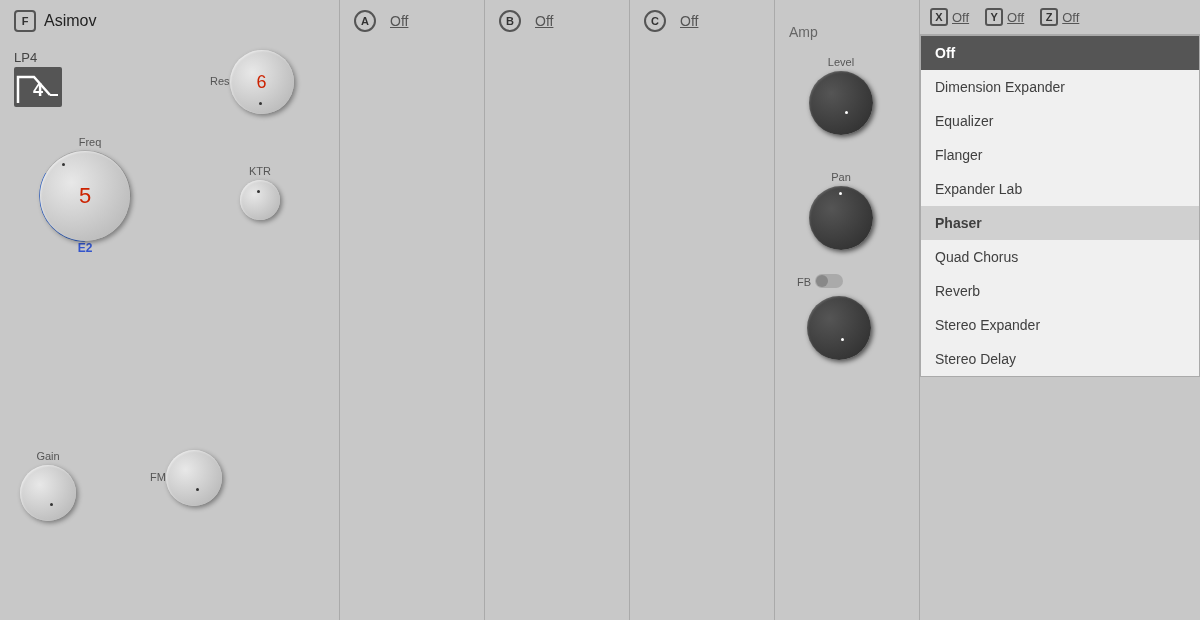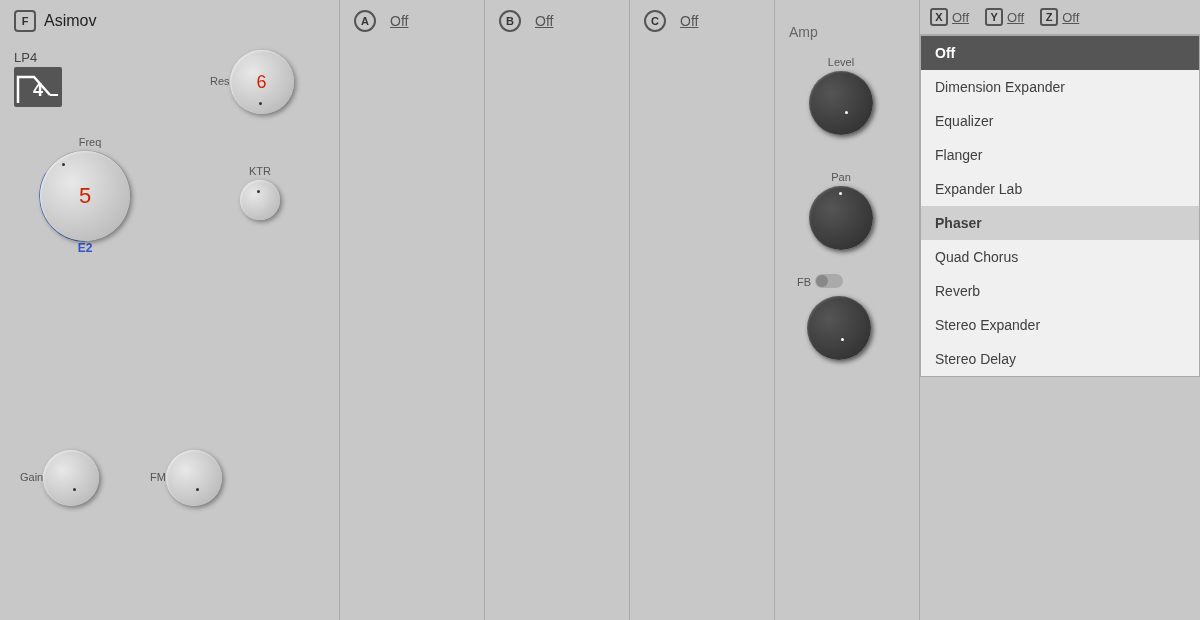--- a/index.html
+++ b/index.html
@@ -308,21 +308,21 @@
     <div class="e2-label">E2</div>
   </div>
 
   <div style="position:absolute; top:165px; left:240px; display:flex; flex-direction:column; align-items:center;">
     <div class="knob-label">KTR</div>
     <div class="knob" style="width:40px;height:40px;">
       <div class="knob-dot" style="top:10px; left:17px;"></div>
     </div>
   </div>
 
-  <div style="position:absolute; top:450px; left:20px; display:flex; flex-direction:row; align-items:center;">
+  <div style="position:absolute; top:450px; left:20px; display:flex; flex-direction:column; align-items:center;">
     <div class="knob-label">Gain</div>
     <div class="knob" style="width:56px;height:56px;">
       <div class="knob-dot" style="top:38px; left:30px;"></div>
     </div>
   </div>
 
   <div style="position:absolute; top:450px; left:150px; display:flex; flex-direction:row; align-items:center;">
     <div class="knob-label">FM</div>
     <div class="knob" style="width:56px;height:56px;">
       <div class="knob-dot" style="top:38px; left:30px;"></div>

